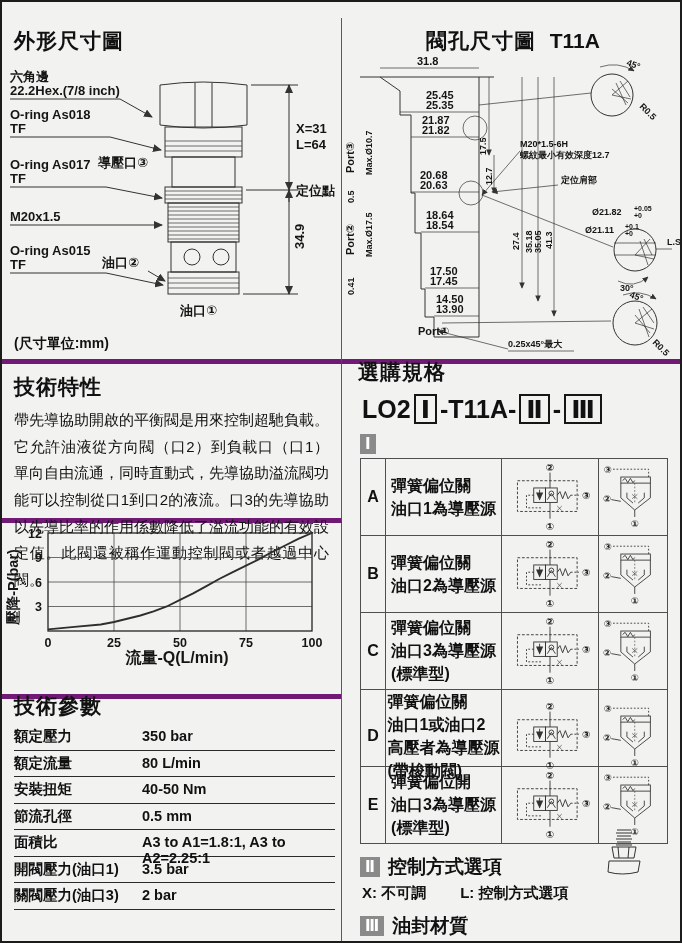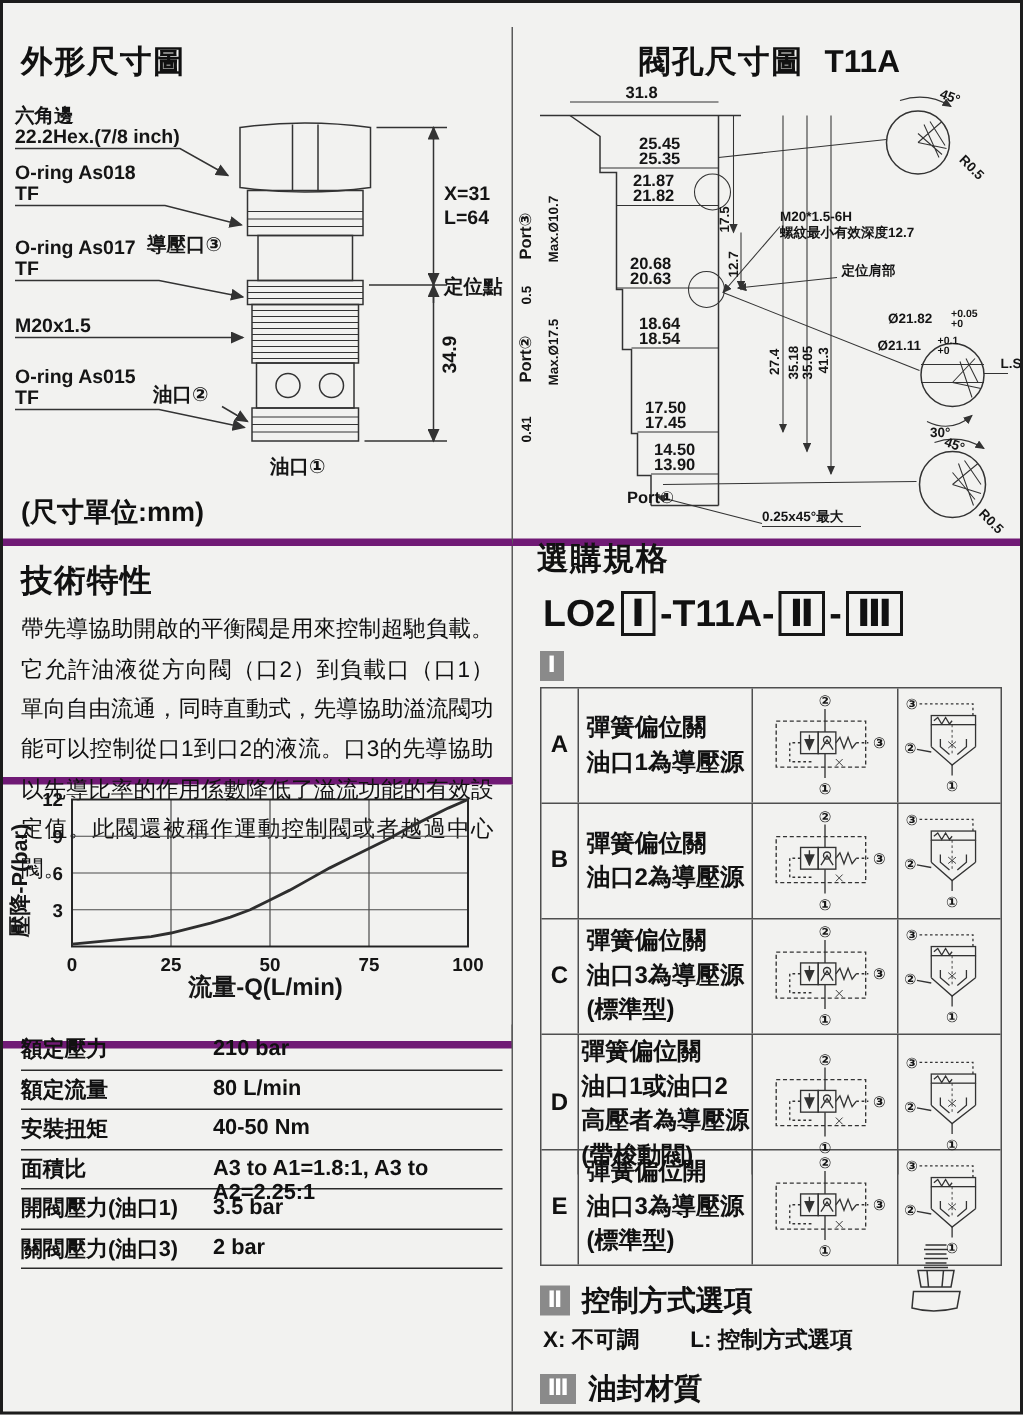--- a/index.html
+++ b/index.html
@@ -121,21 +121,21 @@
       <text class="lbl" x="8" y="164">M20x1.5</text>
       <text class="lbl" x="8" y="198">O-ring As015</text>
       <text class="lbl" x="8" y="212">TF</text>
       <text class="lbl" x="100" y="210">油口②</text>
       <text class="lbl" x="178" y="258">油口①</text>
       <text class="lbl" x="294" y="76">X=31</text>
       <text class="lbl" x="294" y="92">L=64</text>
       <text class="lbl" x="294" y="138">定位點</text>
       <text class="lbl" transform="rotate(-90 302,192)" x="302" y="192">34.9</text>
     </svg>
-    <div style="position:absolute;left:12px;bottom:6px;font-size:18px;font-weight:bold;">(尺寸單位:mm)</div>
+    <div style="position:absolute;left:12px;bottom:6px;font-size:14px;font-weight:bold;">(尺寸單位:mm)</div>
   </div>
 
   <div class="sec bB" id="sec-cavity" style="left:340;top:0;width:340px;height:346px;left:340px;text-align:center;">
     <div class="sec-title"><span>閥孔尺寸圖</span>&nbsp;&nbsp;<span class="latin">T11A</span></div>
     <svg class="draw" width="338" height="308" viewBox="0 0 338 308" style="display:block;">
 
       <line x1="18" y1="22" x2="152" y2="22"></line>
       <polyline points="38,22 58,36 58,60 69,60 69,138 73,138 73,178 79,178 79,234 83,234 83,262 92,262 92,282"></polyline>
       <polyline points="137,22 137,282"></polyline>
       <line x1="92" y1="282" x2="137" y2="282"></line>
@@ -250,38 +250,43 @@
           <text class="tick" x="40" y="12.5" text-anchor="end">12</text>
           <rect class="frame" x="46" y="8" width="264" height="98"></rect>
           <polyline class="curve" points="46,104.36666666666666 72.4,101.91666666666667 98.8,99.46666666666667 112,97.01666666666667 125.2,93.75 138.4,90.48333333333333 151.6,86.4 164.8,81.5 178,74.96666666666667 191.2,68.43333333333334 204.4,61.083333333333336 217.6,53.73333333333333 230.8,47.199999999999996 244,40.66666666666667 257.2,34.133333333333326 270.4,26.783333333333346 283.6,20.25 296.8,13.716666666666654 310,8"></polyline>
         </g>
       <text class="axisy" transform="rotate(-90 16,62)" x="16" y="62" text-anchor="middle">壓降-P(bar)</text>
       <text class="axis" x="175" y="138" text-anchor="middle">流量-Q(L/min)</text>
     </svg>
   </div>
 
   <div class="sec bR" id="sec-params" style="left:0;top:681px;width:340px;height:260px;">
+    <div class="sec-title">技術參數</div>
     <div id="params-rows">
   <div class="p-row">
     <span class="p-label">額定壓力</span>
-    <span class="p-value">210 bar</span>
+    <span class="p-value">350 bar</span>
   </div>
 
   <div class="p-row">
     <span class="p-label">額定流量</span>
     <span class="p-value">80 L/min</span>
   </div>
 
 
   <div class="p-row">
     <span class="p-label">安裝扭矩</span>
     <span class="p-value">40-50 Nm</span>
   </div>
 
 
+  <div class="p-row">
+    <span class="p-label">節流孔徑</span>
+    <span class="p-value">0.5 mm</span>
+  </div>
 
   <div class="p-row">
     <span class="p-label">面積比</span>
     <span class="p-value">A3 to A1=1.8:1,  A3 to A2=2.25:1</span>
   </div>
 
   <div class="p-row">
     <span class="p-label">開閥壓力(油口1)</span>
     <span class="p-value">3.5 bar</span>
   </div>

